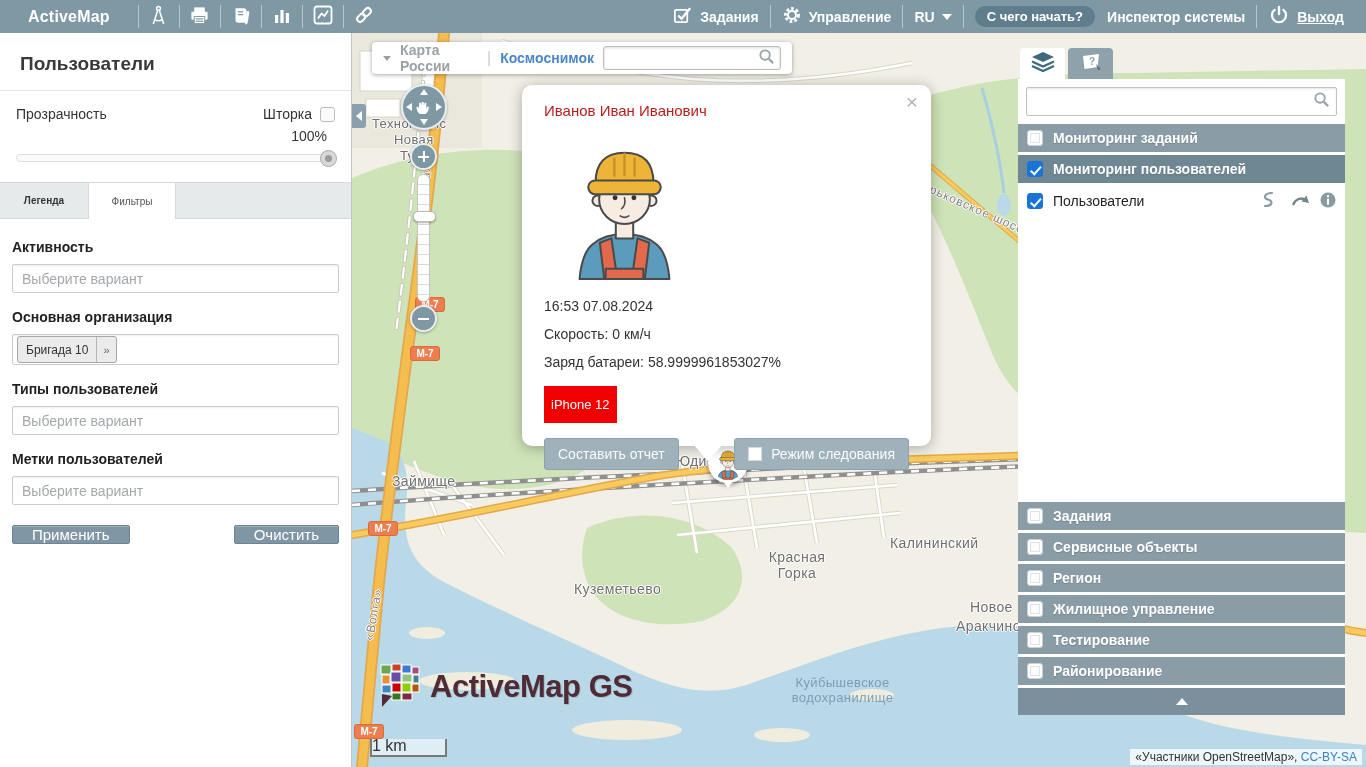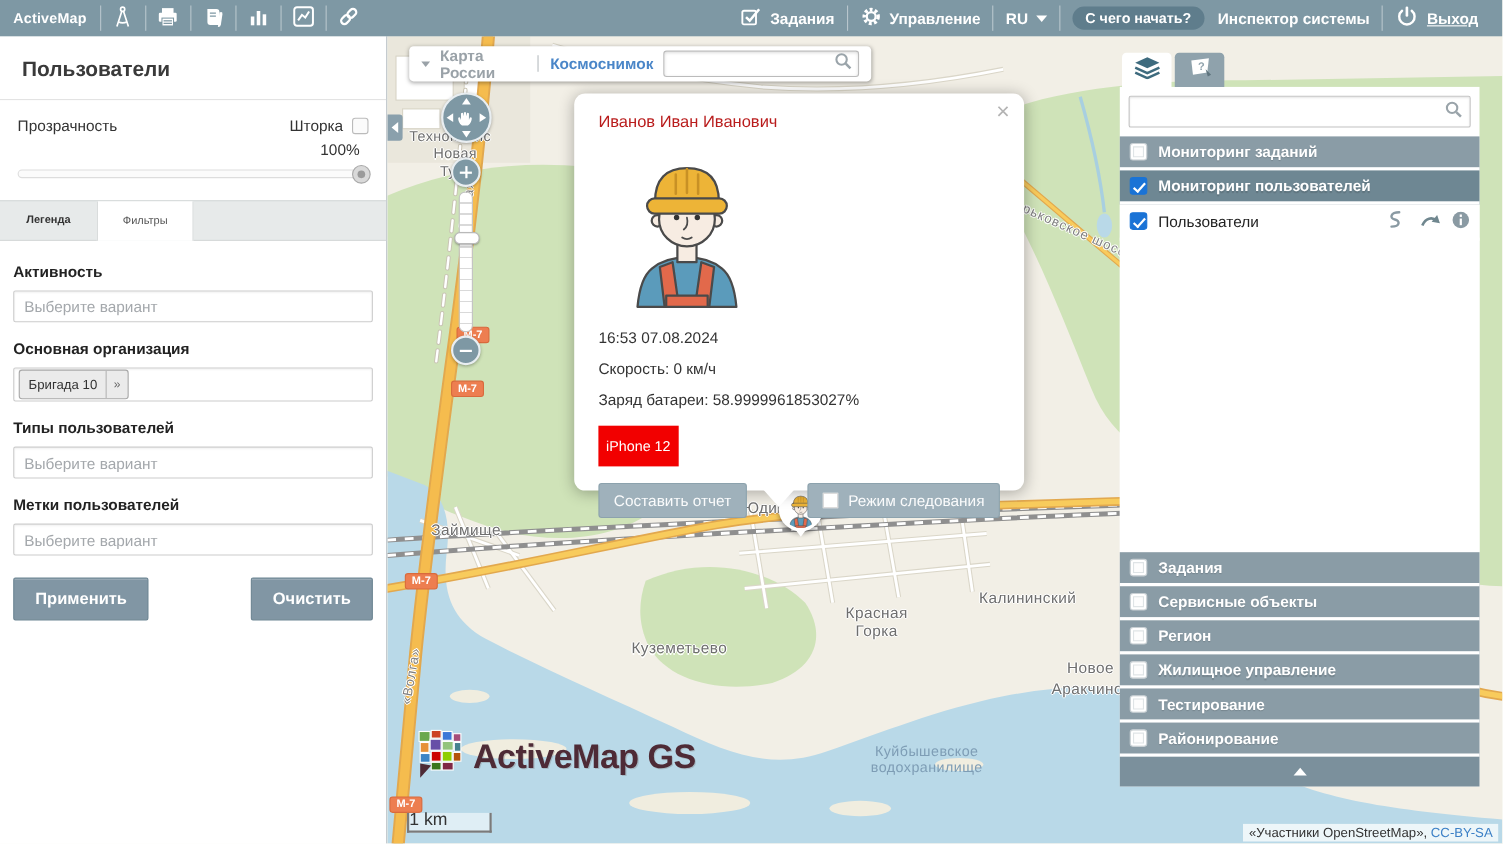--- a/index.html
+++ b/index.html
@@ -3,21 +3,21 @@
 <meta charset="utf-8">
 <style>
   *{box-sizing:border-box;margin:0;padding:0}
   body{font-family:"Liberation Sans",sans-serif;background:#fff}
   .screen{position:relative;width:1366px;height:767px;overflow:hidden;background:#fff}
 
   
   .topbar{position:absolute;inset:0 0 auto 0;height:33px;background:#7E98A4;display:flex;align-items:stretch;color:#fff;z-index:100}
   .tb-cell{display:flex;align-items:center;gap:7px;padding:0 11px;font-size:14px;font-weight:bold;white-space:nowrap}
   .tb-sep{width:1px;background:rgba(255,255,255,.45);margin:5px 0}
-  .brand{font-size:13px;letter-spacing:.2px;padding:0 12px}
+  .brand{font-size:16px;letter-spacing:.2px;padding:0 28px}
   .tb-icon{width:40px;justify-content:center}
   .tb-right{margin-left:auto;display:flex;align-items:stretch}
   .pill{background:#5F7D8C;border-radius:12px;padding:3px 12px;font-size:13px;font-weight:bold}
   .underline{text-decoration:underline}
   .caret{width:0;height:0;border-left:5px solid transparent;border-right:5px solid transparent;border-top:6px solid #fff;display:inline-block}
   .caret.gray{border-top-color:#9aa2a8;border-left-width:4px;border-right-width:4px;border-top-width:5px}
 
   
   .sidebar{position:absolute;left:0;top:33px;bottom:0;width:352px;background:#fff;border-right:1px solid #bfc6ca;z-index:60}
   .sb-title{font-size:19px;font-weight:bold;color:#3a3a3a;margin:20px 20px 15px}
@@ -35,21 +35,21 @@
   .filters{padding:16px 12px}
   .f-label{font-weight:bold;font-size:14px;color:#222;margin:16px 0 9px}
   .f-label:first-child{margin-top:4px}
   .f-input{width:100%;height:29px;border:1px solid #ccc;border-radius:2px;padding:0 9px;font-size:14px;color:#333;box-shadow:inset 0 1px 2px rgba(0,0,0,.07);outline:none}
   .f-input::placeholder{color:#a4a8ac}
   .chip-box{width:100%;height:31px;border:1px solid #ccc;border-radius:2px;display:flex;align-items:center;padding:0 4px;box-shadow:inset 0 1px 2px rgba(0,0,0,.07)}
   .chip{display:flex;align-items:stretch;background:#ebebeb;border:1px solid #a8a8a8;border-radius:3px;font-size:12px;color:#333;height:27px;overflow:hidden}
   .chip-label{display:flex;align-items:center;padding:0 8px}
   .chip-more{display:flex;align-items:center;padding:0 6px;border-left:1px solid #b5b5b5;color:#666;font-size:11px}
   .btn-row{display:flex;justify-content:space-between;margin-top:20px}
-  .btn{background:#8196A4;border:1px solid #6d8593;border-radius:2px;color:#fff;font-weight:bold;font-size:15px;padding:10px 19px;box-shadow:inset 0 1px 0 rgba(255,255,255,.25);cursor:pointer}
+  .btn{background:#8196A4;border:1px solid #6d8593;border-radius:2px;color:#fff;font-weight:normal;font-size:15px;padding:0 19px;box-shadow:inset 0 1px 0 rgba(255,255,255,.25);cursor:pointer}
 
   
   .map{position:absolute;left:352px;top:33px;width:1014px;height:734px;background:#F2EFE6;overflow:hidden;z-index:10}
   .map svg.base{position:absolute;left:0;top:0}
   .plabel{position:absolute;font-size:14px;color:#6e6e6e;letter-spacing:.4px;white-space:nowrap;
     text-shadow:1px 0 0 #fff,-1px 0 0 #fff,0 1px 0 #fff,0 -1px 0 #fff}
   .plabel.small{font-size:13px}
   .plabel.center{text-align:center}
   .water-label{color:#7E9DB5;text-shadow:none;font-size:13px}
   .road-label{position:absolute;font-size:12px;color:#808080;letter-spacing:1px;text-shadow:1px 0 0 #fff,-1px 0 0 #fff,0 1px 0 #fff,0 -1px 0 #fff;white-space:nowrap}

